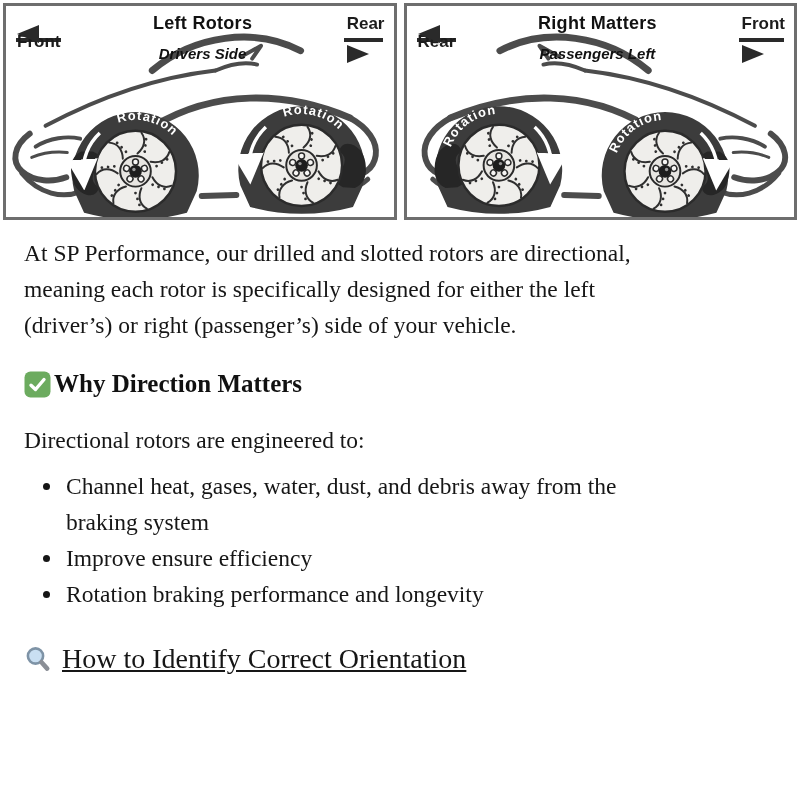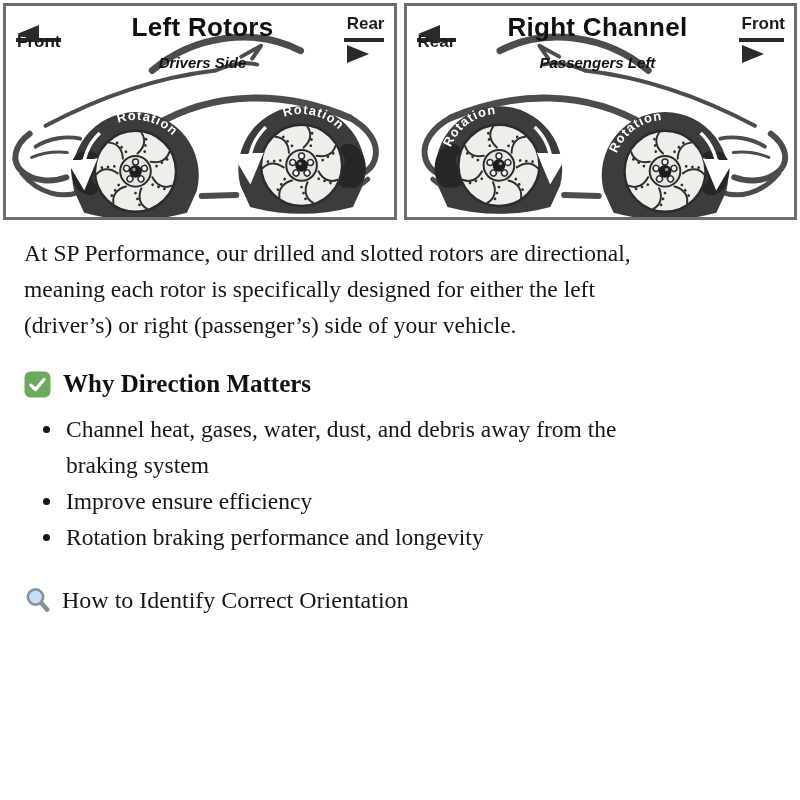--- a/index.html
+++ b/index.html
@@ -20,28 +20,28 @@
   .dirlabel{
     display:inline-flex;align-items:baseline;
     font-family:"Liberation Sans",sans-serif;font-weight:bold;font-size:17px;color:#1c1c1c;
     border-bottom:4px solid #2a2a2a;padding:0 1px 0 1px;line-height:20px;height:24px;flex-direction:column;
   }
   .tri{width:0;height:0;border-top:9px solid transparent;border-bottom:9px solid transparent;
        display:inline-block;position:relative;top:11px;}
   .tri-left{border-right:22px solid #2a2a2a;margin-right:2px;}
   .tri-right{border-left:22px solid #2a2a2a;margin-left:2px;}
   .paneltitle{display:flex;flex-direction:column;align-items:center;font-family:"Liberation Sans",sans-serif;color:#111;}
-  .t1{font-weight:bold;font-size:26px;line-height:1.02;letter-spacing:.3px;}
+  .t1{font-weight:bold;font-size:18px;line-height:1.02;letter-spacing:.3px;}
   .t2{font-style:italic;font-weight:bold;font-size:15px;line-height:1.25;margin-top:13px;}
   .rot-label{font-family:"Liberation Sans",sans-serif;font-size:13px;font-weight:bold;fill:#ffffff;letter-spacing:1px;}
   
   main{padding:0 24px;box-sizing:border-box;width:713px;}
   .intro{font-size:23.5px;line-height:36px;margin:15px 0 0;max-width:728px;}
-  .h-why{display:flex;align-items:center;gap:12px;font-size:25px;font-weight:bold;margin:27px 0 0;color:#111;}
-  .h-how{display:flex;align-items:center;gap:10px;font-size:24px;font-weight:normal;margin:31px 0 0;color:#161616;}
+  .h-why{display:flex;align-items:center;gap:3px;font-size:25px;font-weight:bold;margin:27px 0 0;color:#111;}
+  .h-how{display:flex;align-items:center;gap:10px;font-size:28px;font-weight:normal;margin:31px 0 0;color:#161616;text-decoration:underline;}
   .icon-badge{display:inline-flex;flex:0 0 auto;}
   .lead{font-size:23.5px;line-height:30px;margin:27px 0 0;}
   ul{font-size:23.5px;line-height:36px;margin:13px 0 0;padding-left:40px;max-width:726px;}
   li{padding-left:2px;}
   .list2{margin-top:21px;}
   .hidden-defs{position:absolute;width:0;height:0;overflow:hidden;}
 </style>
 </head>
 <body>
 
@@ -209,21 +209,21 @@
             <text class="rot-label"><textPath href="#tp3" startOffset="2">Rotation</textPath></text>
           </g>
         </g>
     </svg>
     <header class="panel-header">
       <span class="dirlabel">
           <i class="tri tri-left"></i>
           <b>Rear</b>
         </span>
       <span class="paneltitle">
-        <span class="t1">Right Channel</span>
+        <span class="t1">Right Matters</span>
         <span class="t2">Passengers Left</span>
       </span>
       <span class="dirlabel">
           <b>Front</b>
           <i class="tri tri-right"></i>
         </span>
     </header>
   </section>
 
 </div>
@@ -234,20 +234,21 @@
   <h2 class="h-why">
     <span class="icon-badge">
       <svg width="27" height="27" viewBox="0 0 27 27">
         <rect x="0.5" y="0.5" width="26" height="26" rx="6" fill="#6cab5f"></rect>
         <path d="M7 14.2 L11.5 18.5 L20 8.5" stroke="#ffffff" stroke-width="3.4" fill="none" stroke-linecap="round" stroke-linejoin="round"></path>
       </svg>
     </span>
     <span>Why Direction Matters</span>
   </h2>
 
+  <p class="lead">Directional rotors are engineered to:</p>
 
   <ul class="list1">
       <li>Channel heat, gases, water, dust, and debris away from the braking system</li>
       <li>Improve ensure efficiency</li>
       <li>Rotation braking performance and longevity</li>
     </ul>
 
   <h3 class="h-how">
     <span class="icon-badge">
       <svg width="28" height="28" viewBox="0 0 28 28">

